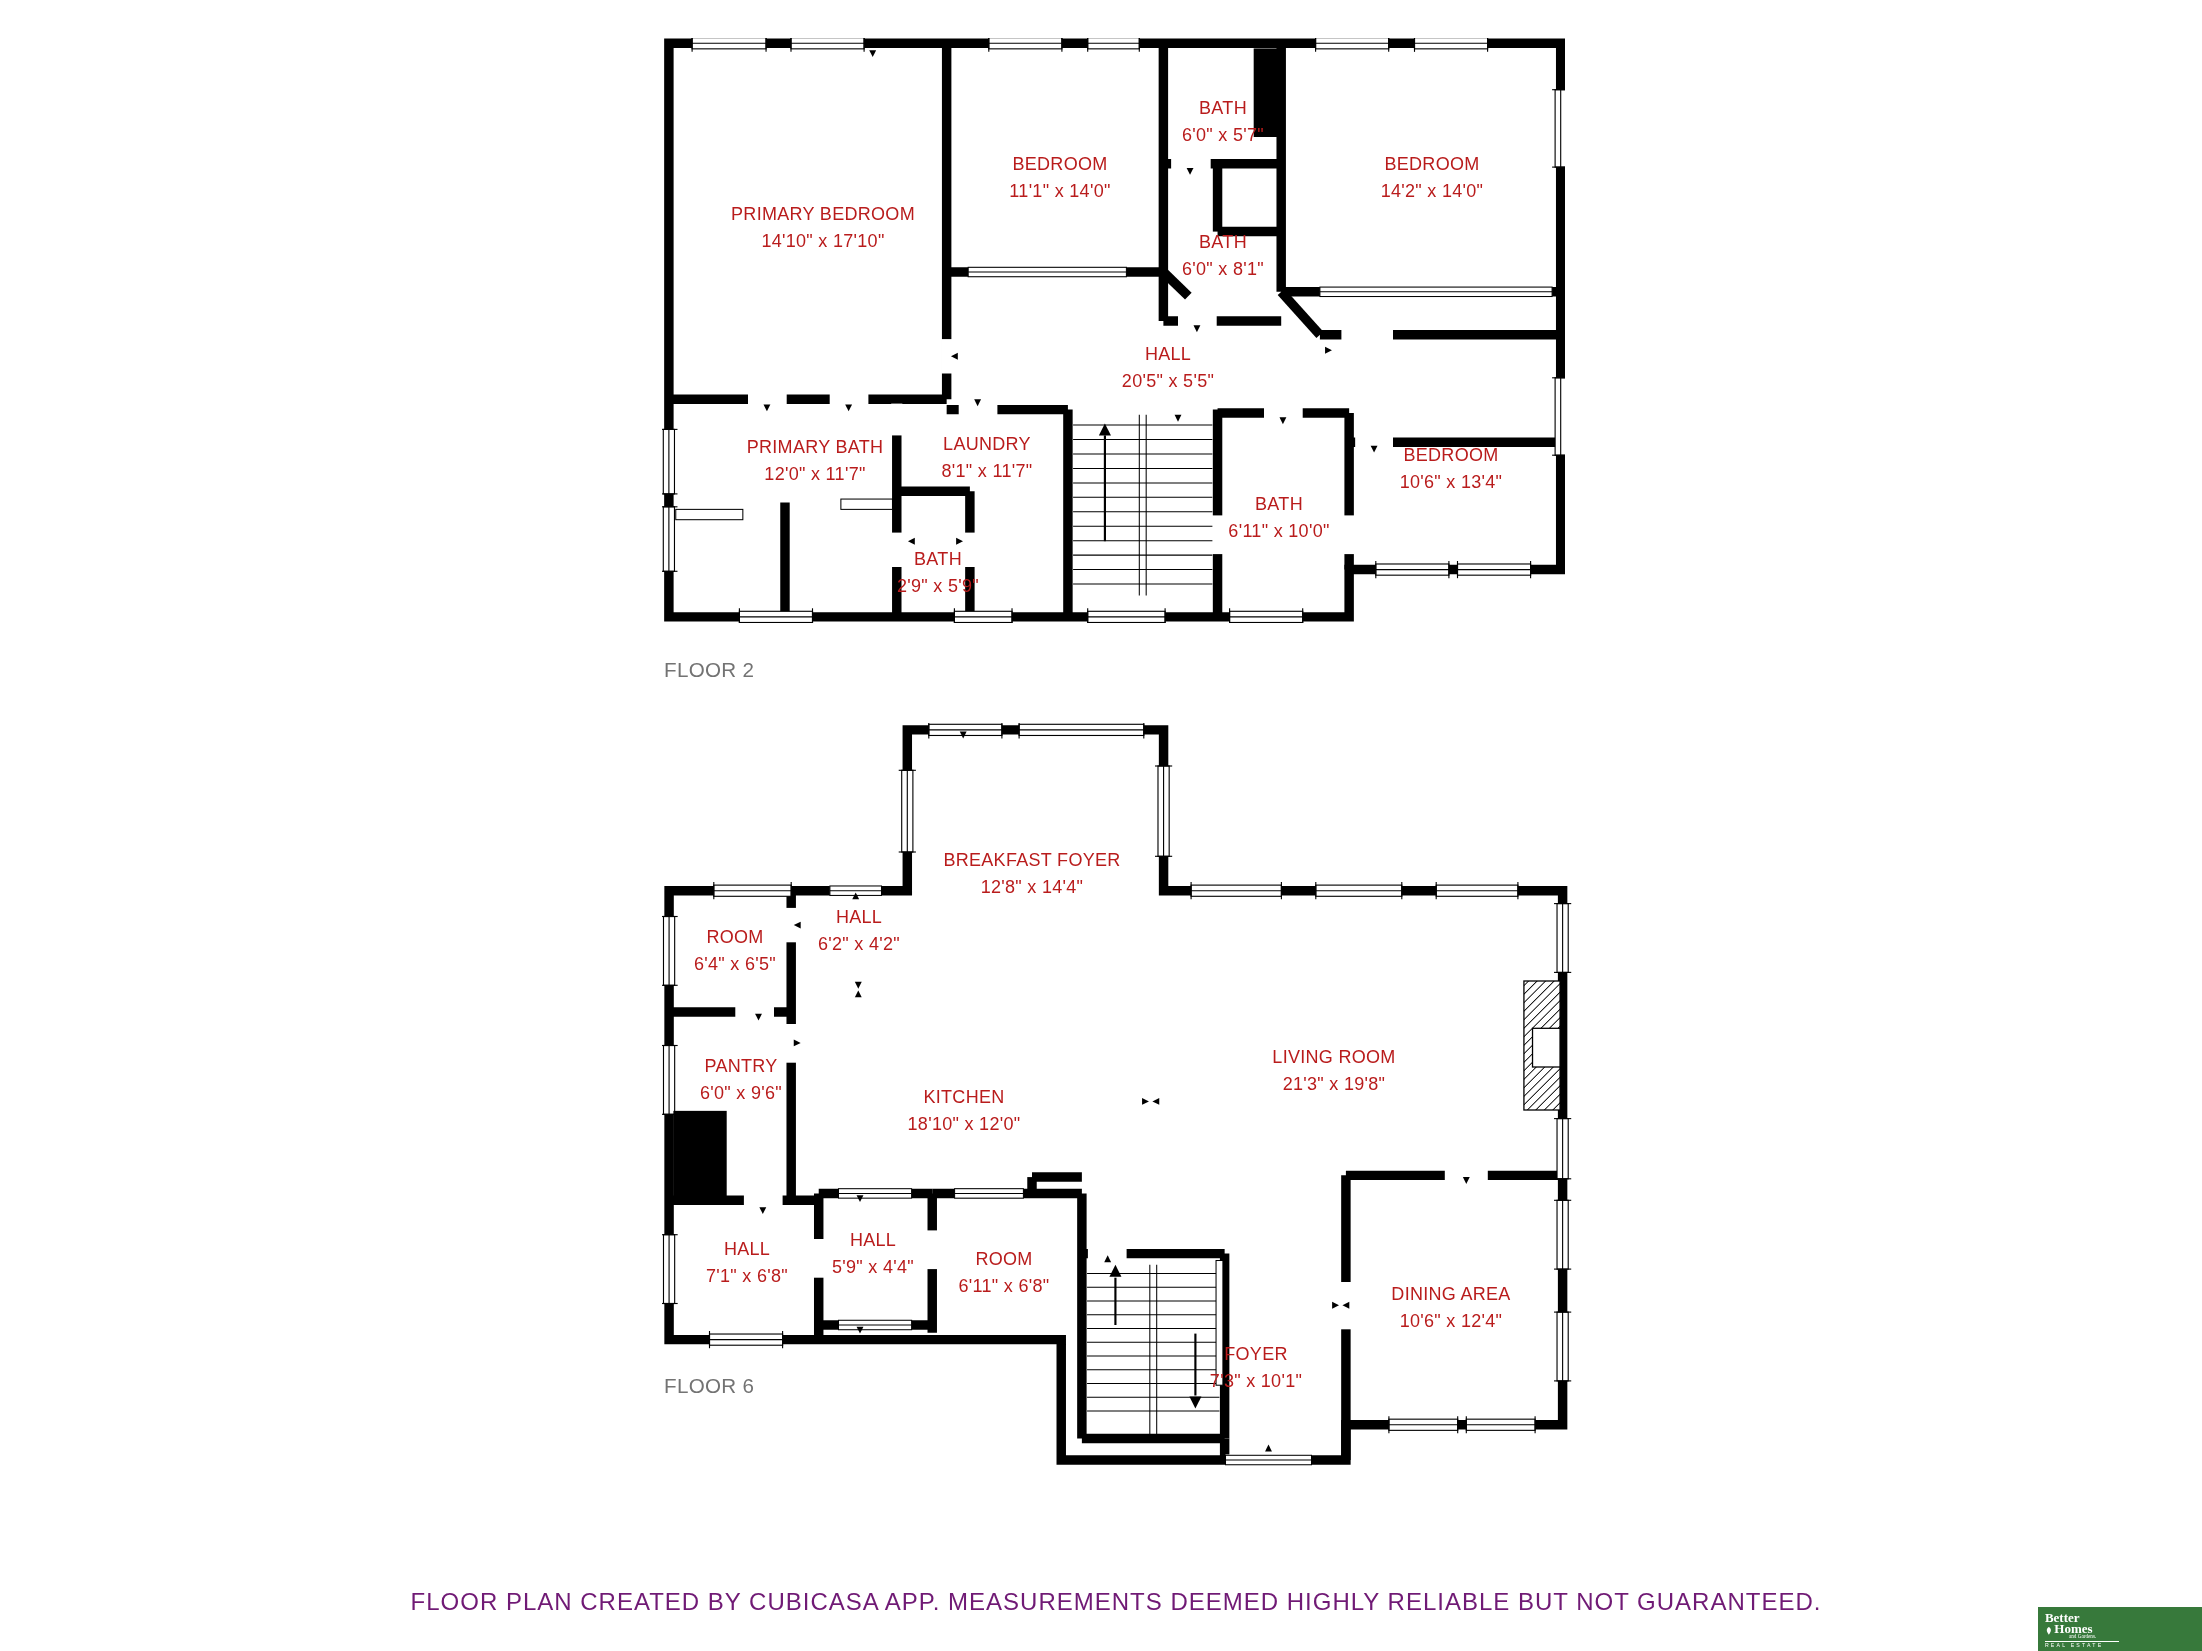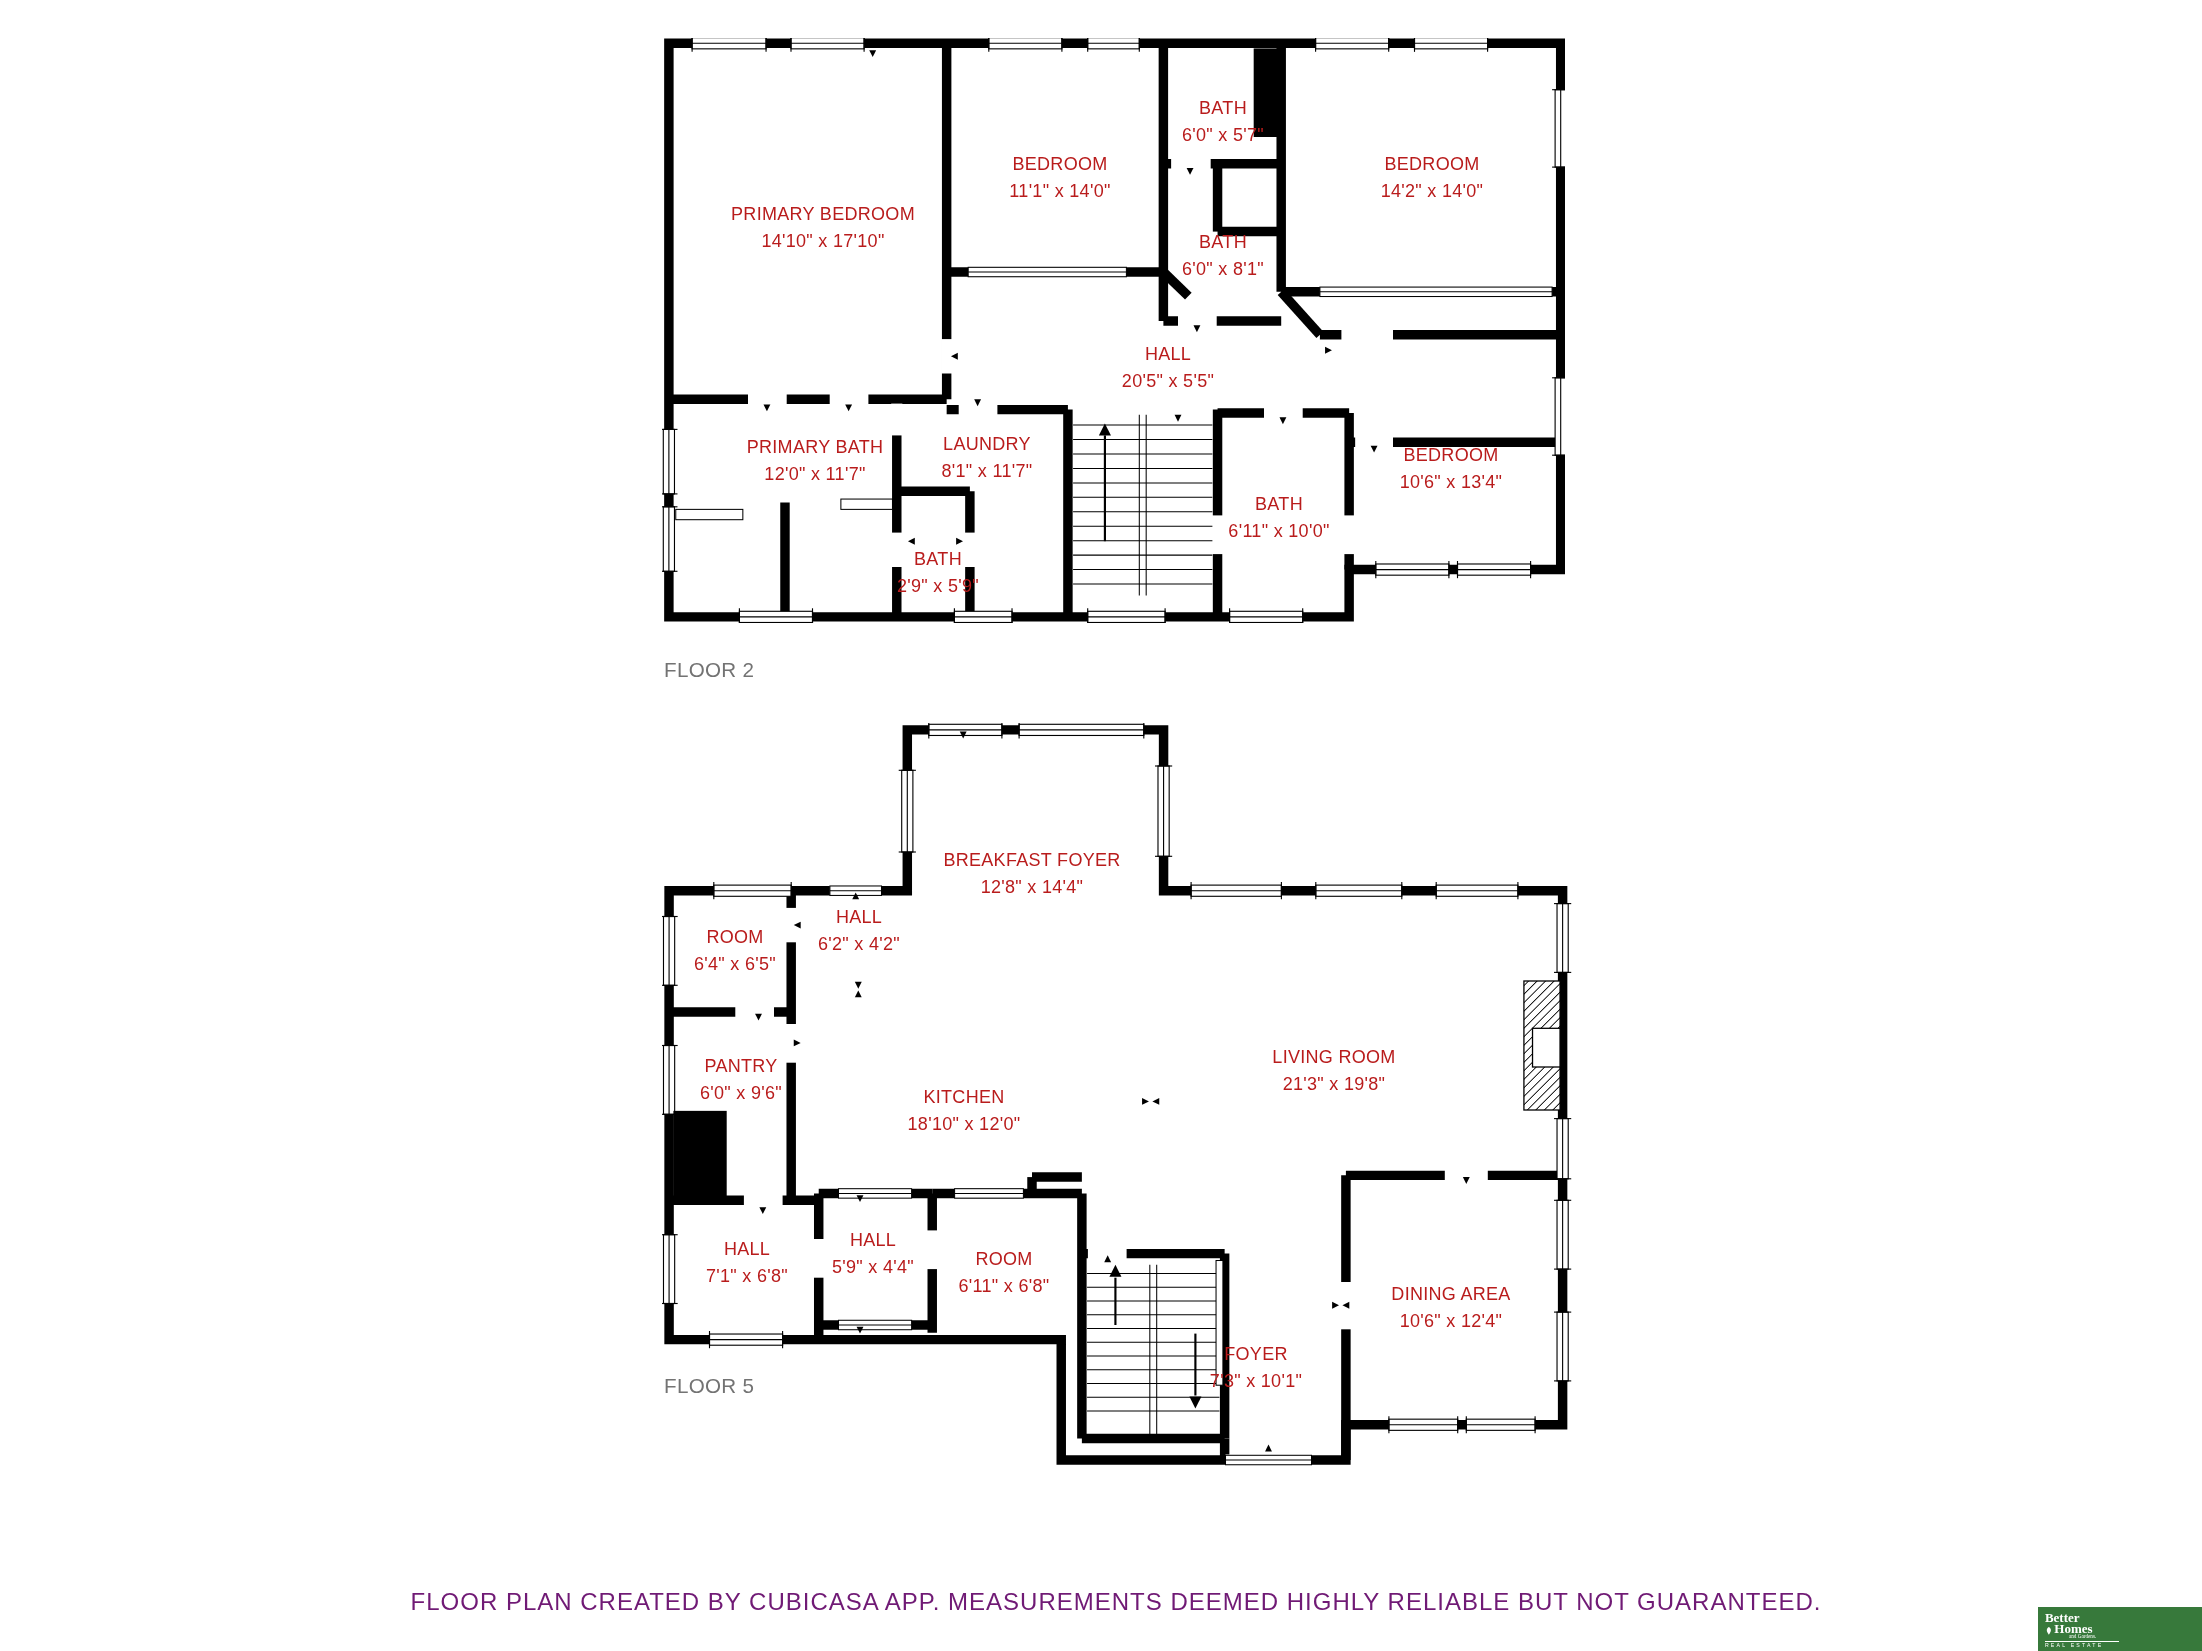--- a/index.html
+++ b/index.html
@@ -414,21 +414,21 @@
   </div>
   <div class="room-label" style="left:1256px;top:1368px">
     <div>FOYER</div>
     <div>7'3" x 10'1"</div>
   </div>
   <div class="room-label" style="left:1451px;top:1308px">
     <div>DINING AREA</div>
     <div>10'6" x 12'4"</div>
   </div>
 
-  <div class="floor-tag" style="left:664px;top:1374px">FLOOR 5</div>
+  <div class="floor-tag" style="left:664px;top:1374px">FLOOR 6</div>
 
   <div class="footer-text">FLOOR PLAN CREATED BY CUBICASA APP. MEASUREMENTS DEEMED HIGHLY RELIABLE BUT NOT GUARANTEED.</div>
 
   <div class="logo">
     <div class="logo-left">
       <div class="bh-line1">Better</div>
       <div class="bh-row">
         <svg width="7.7" height="7.7" viewBox="0 0 10 10">
           <path d="M5 0 C8 2 9 5 5 10 C1 5 2 2 5 0 Z" fill="#ffffff"></path>
         </svg>

